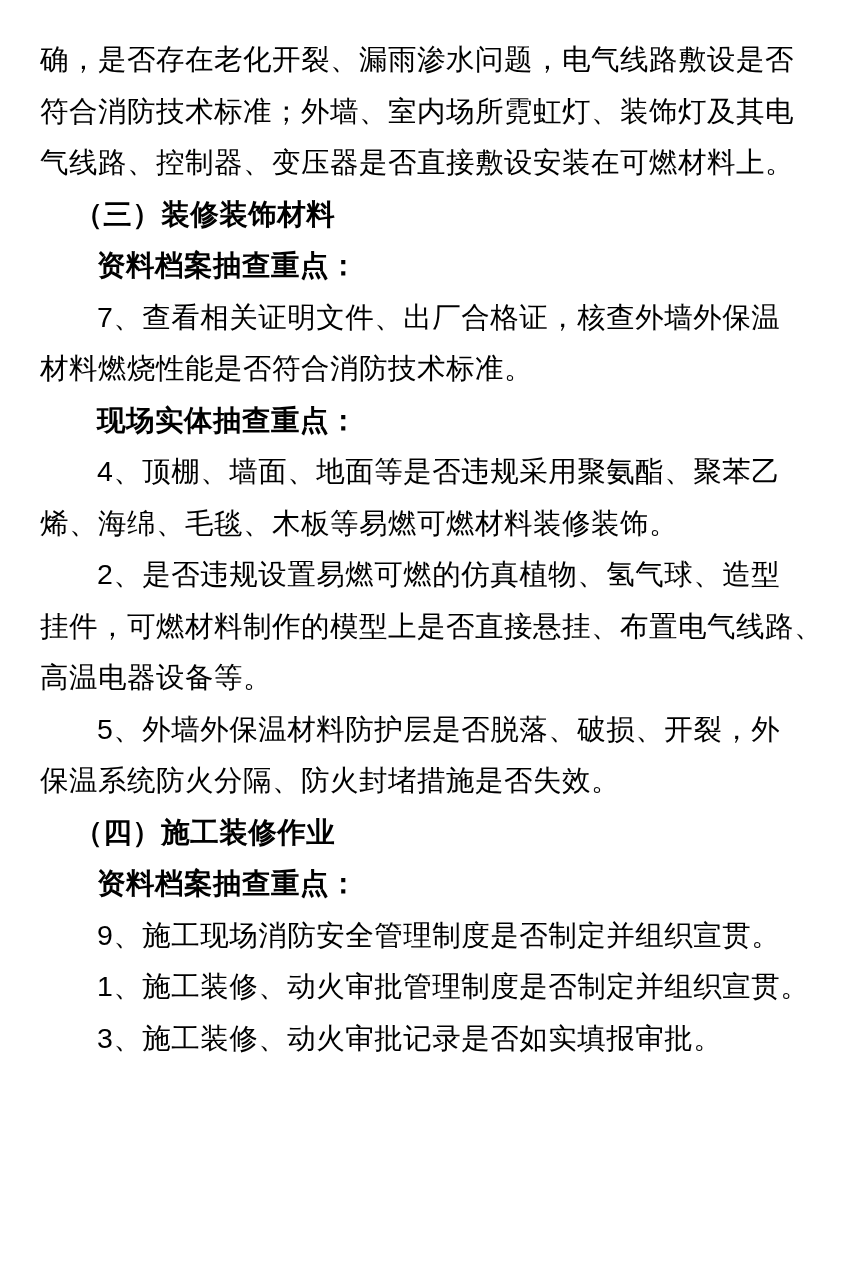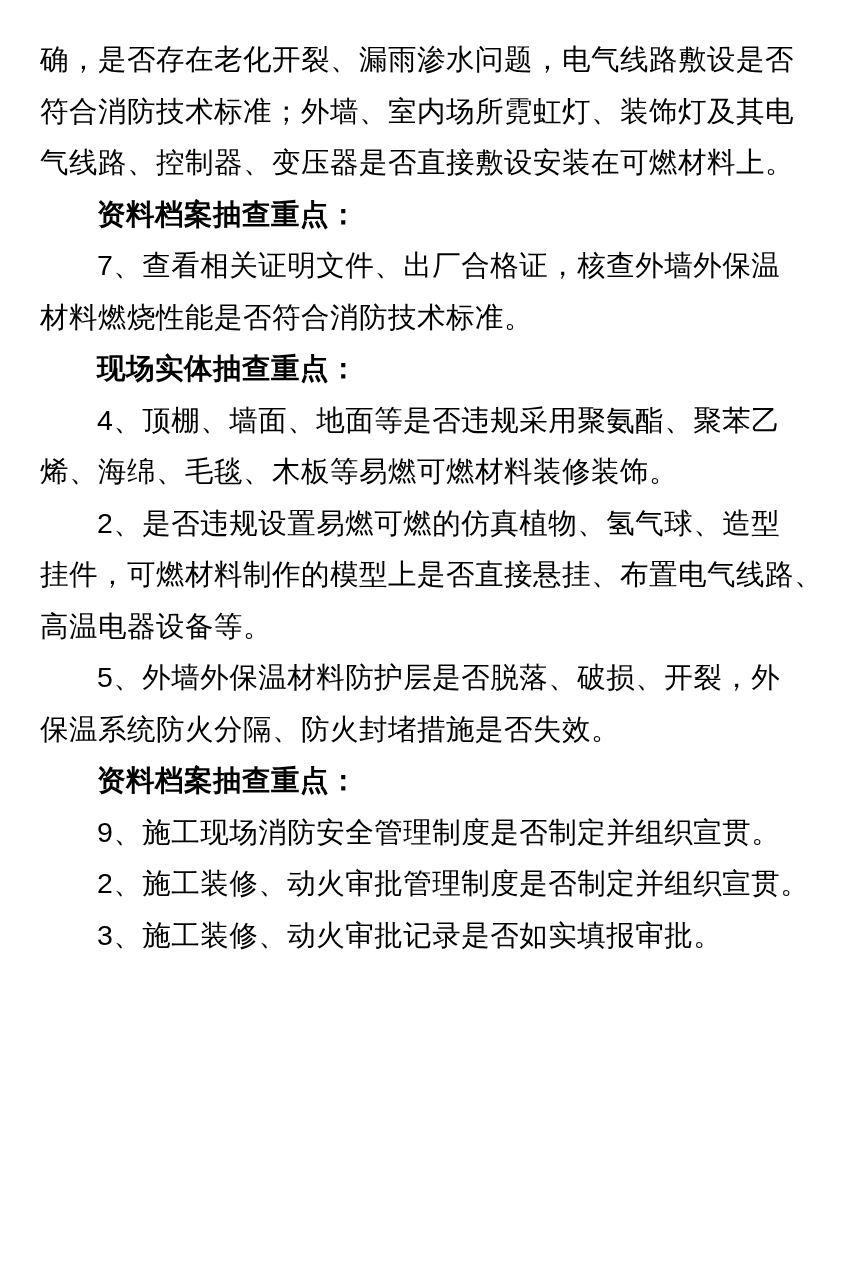--- a/index.html
+++ b/index.html
@@ -29,28 +29,30 @@
   }
   .heading.paren { text-indent: 1.2em; }
 </style>
 </head>
 <body>
 
 <div class="page">
   <div class="para noindent">确，是否存在老化开裂、漏雨渗水问题，电气线路敷设是否
 符合消防技术标准；外墙、室内场所霓虹灯、装饰灯及其电
 气线路、控制器、变压器是否直接敷设安装在可燃材料上。</div>
+  <div class="heading paren">（三）装修装饰材料</div>
   <div class="heading">资料档案抽查重点：</div>
   <div class="para">7、查看相关证明文件、出厂合格证，核查外墙外保温
 材料燃烧性能是否符合消防技术标准。</div>
   <div class="heading">现场实体抽查重点：</div>
   <div class="para">4、顶棚、墙面、地面等是否违规采用聚氨酯、聚苯乙
 烯、海绵、毛毯、木板等易燃可燃材料装修装饰。</div>
   <div class="para">2、是否违规设置易燃可燃的仿真植物、氢气球、造型
 挂件，可燃材料制作的模型上是否直接悬挂、布置电气线路、
 高温电器设备等。</div>
   <div class="para">5、外墙外保温材料防护层是否脱落、破损、开裂，外
 保温系统防火分隔、防火封堵措施是否失效。</div>
+  <div class="heading paren">（四）施工装修作业</div>
   <div class="heading">资料档案抽查重点：</div>
   <div class="para">9、施工现场消防安全管理制度是否制定并组织宣贯。</div>
-  <div class="para">2、施工装修、动火审批管理制度是否制定并组织宣贯。</div>
+  <div class="para">1、施工装修、动火审批管理制度是否制定并组织宣贯。</div>
   <div class="para">3、施工装修、动火审批记录是否如实填报审批。</div>
 </div>
 
 </body></html>

